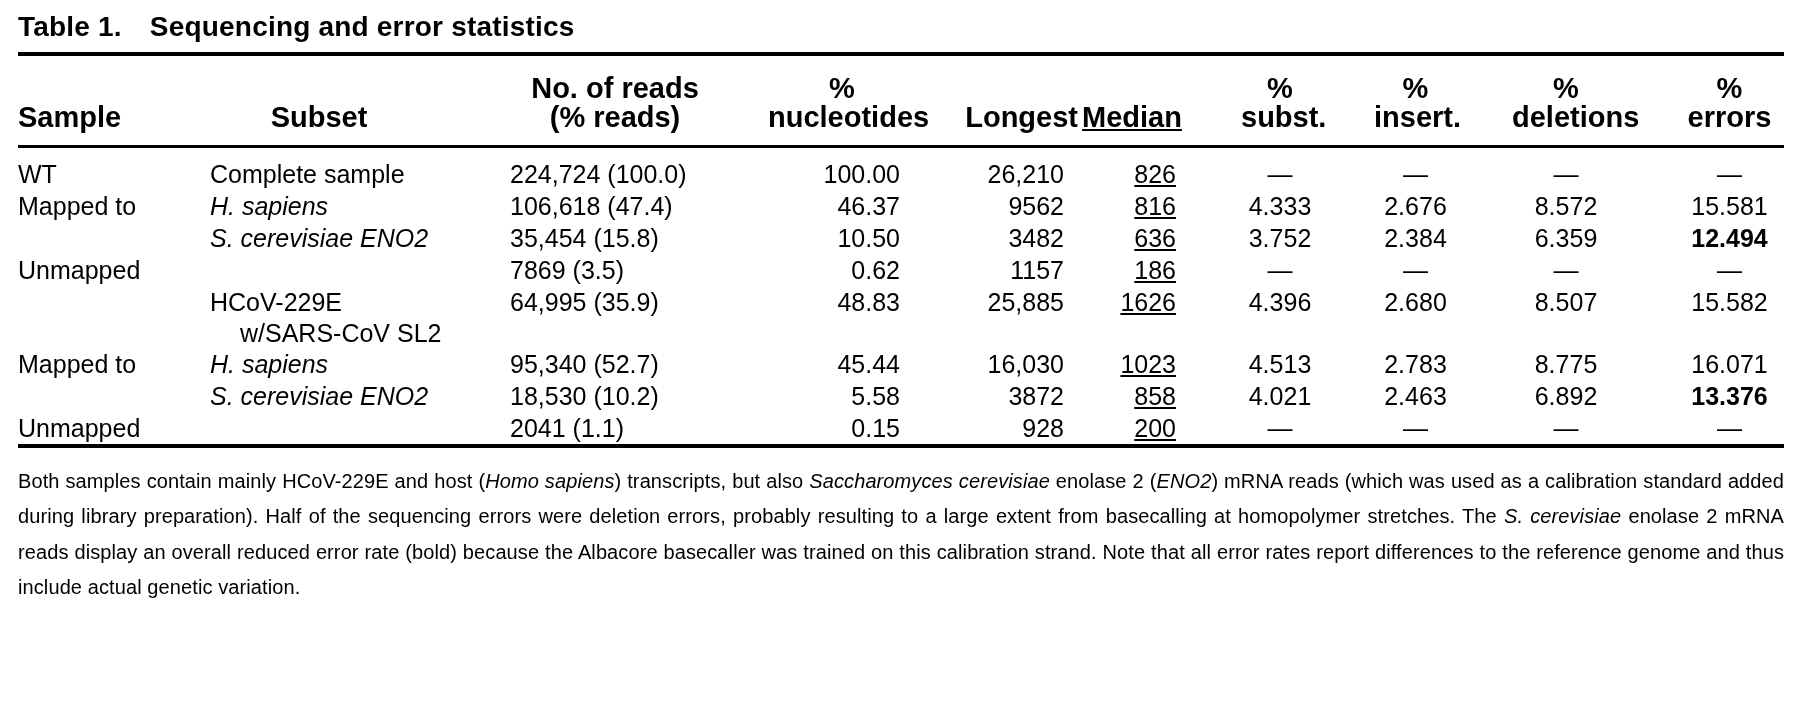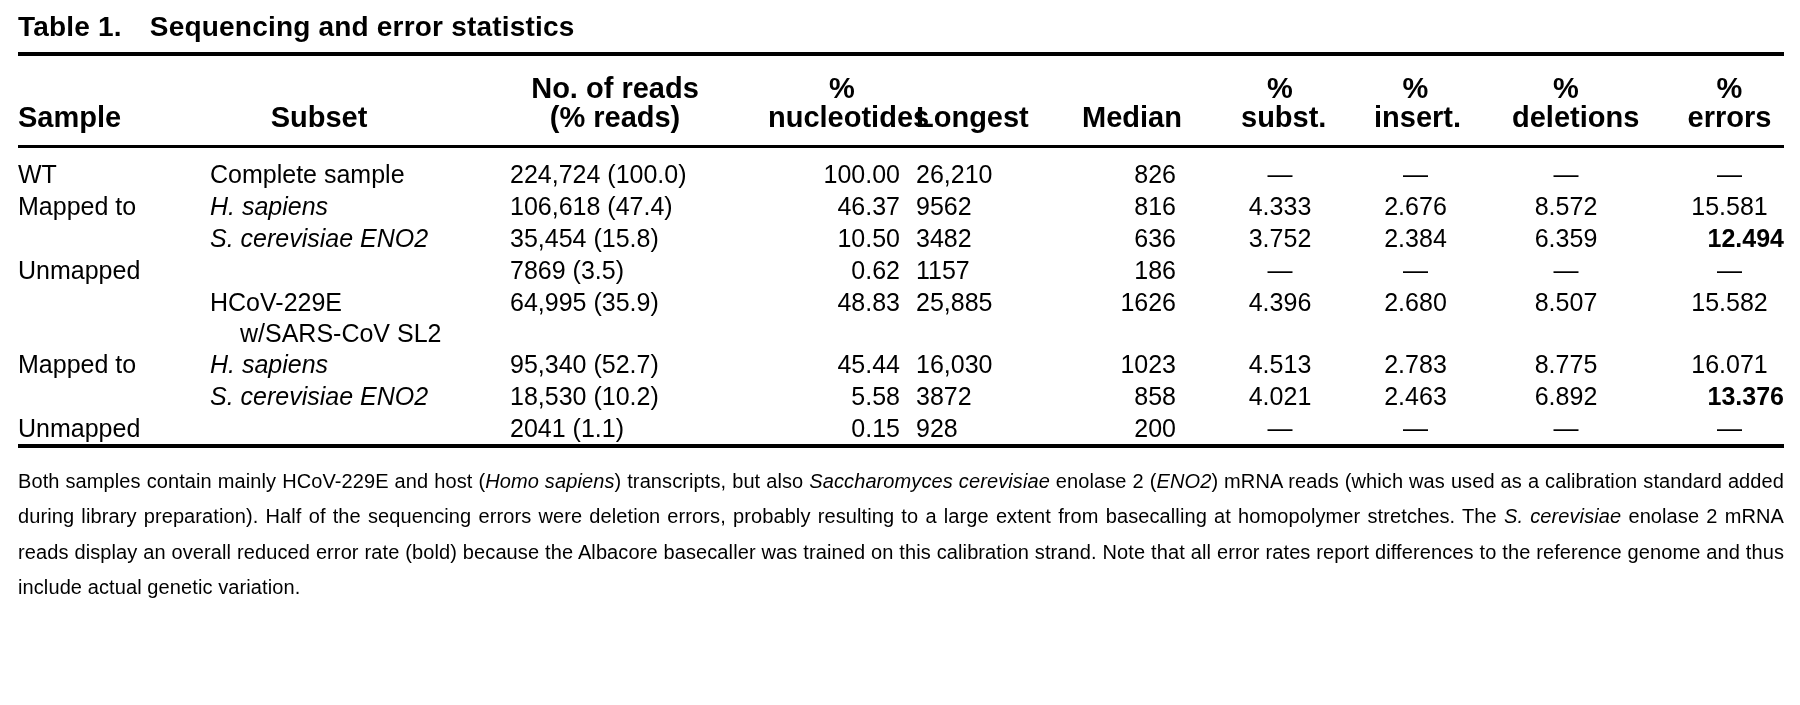--- a/index.html
+++ b/index.html
@@ -55,28 +55,28 @@
   }
   tbody tr.first-row td { padding-top: 10px; }
   
   .c0 { text-align: left; }
   .c1 { text-align: left;  padding-left: 34px !important; }
   th.c1 { text-align: center; padding-left: 0 !important; }
   .c2 { text-align: left;  padding-left: 48px !important; }
   th.c2 { text-align: center; padding-left: 0 !important; }
   .c3 { text-align: right; padding-right: 16px !important; }
   th.c3 { text-align: center; padding-right: 0 !important; }
-  .c4 { text-align: left; padding-right: 14px !important; }
-  th.c4 { text-align: left; padding-right: 0 !important; }
-  .c5 { text-align: right; padding-right: 10px !important; }
+  .c4 { text-align: right; padding-right: 14px !important; }
+  th.c4 { text-align: right; padding-right: 0 !important; }
+  .c5 { text-align: right; padding-right: 10px !important; text-decoration: underline; }
   th.c5 { text-align: center; padding-right: 0 !important; }
   .c6, .c7, .c8, .c9 { text-align: center; padding-left: 55px !important; }
   .subset-line1 { line-height: 32px; }
   .subset-line2 { line-height: 30px; margin-left: 30px; }
-  .bold-val { font-weight: bold; text-align: right; }
+  .bold-val { font-weight: bold; }
   .footnote {
     margin-top: 16px;
     font-size: 20px;
     line-height: 35.5px;
     text-align: justify;
     letter-spacing: 0.1px;
   }
 </style>
 </head>
 <body>

